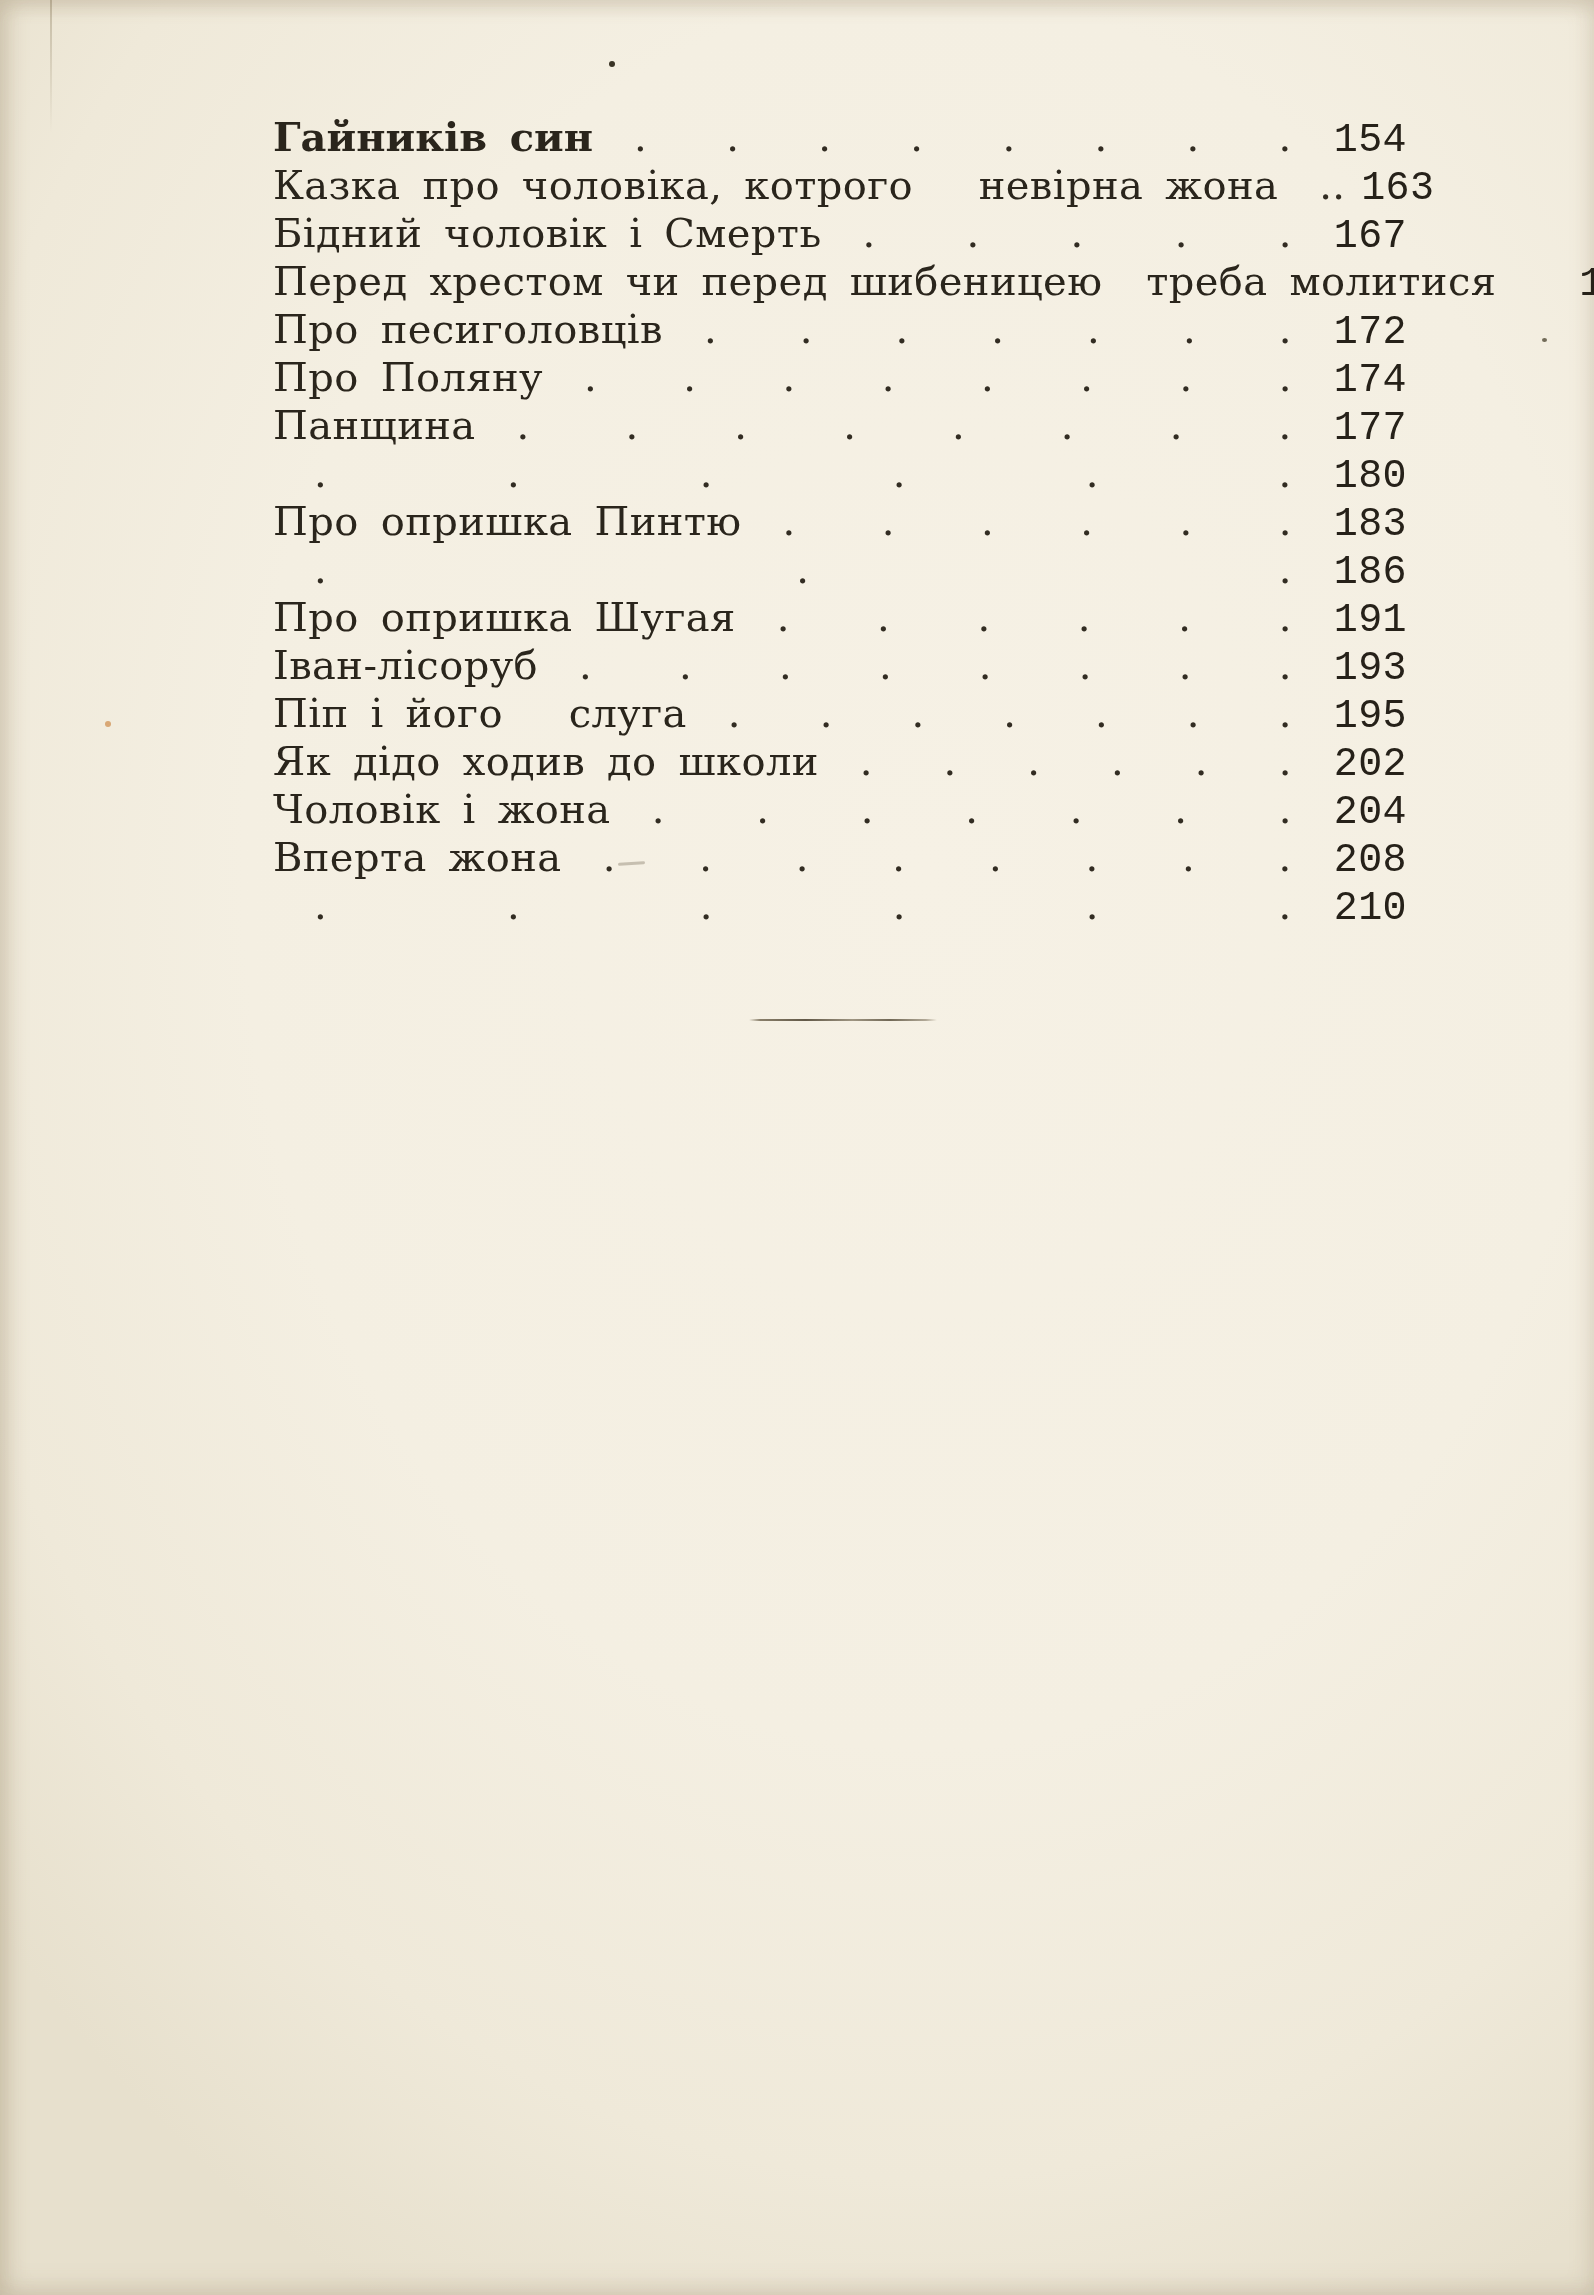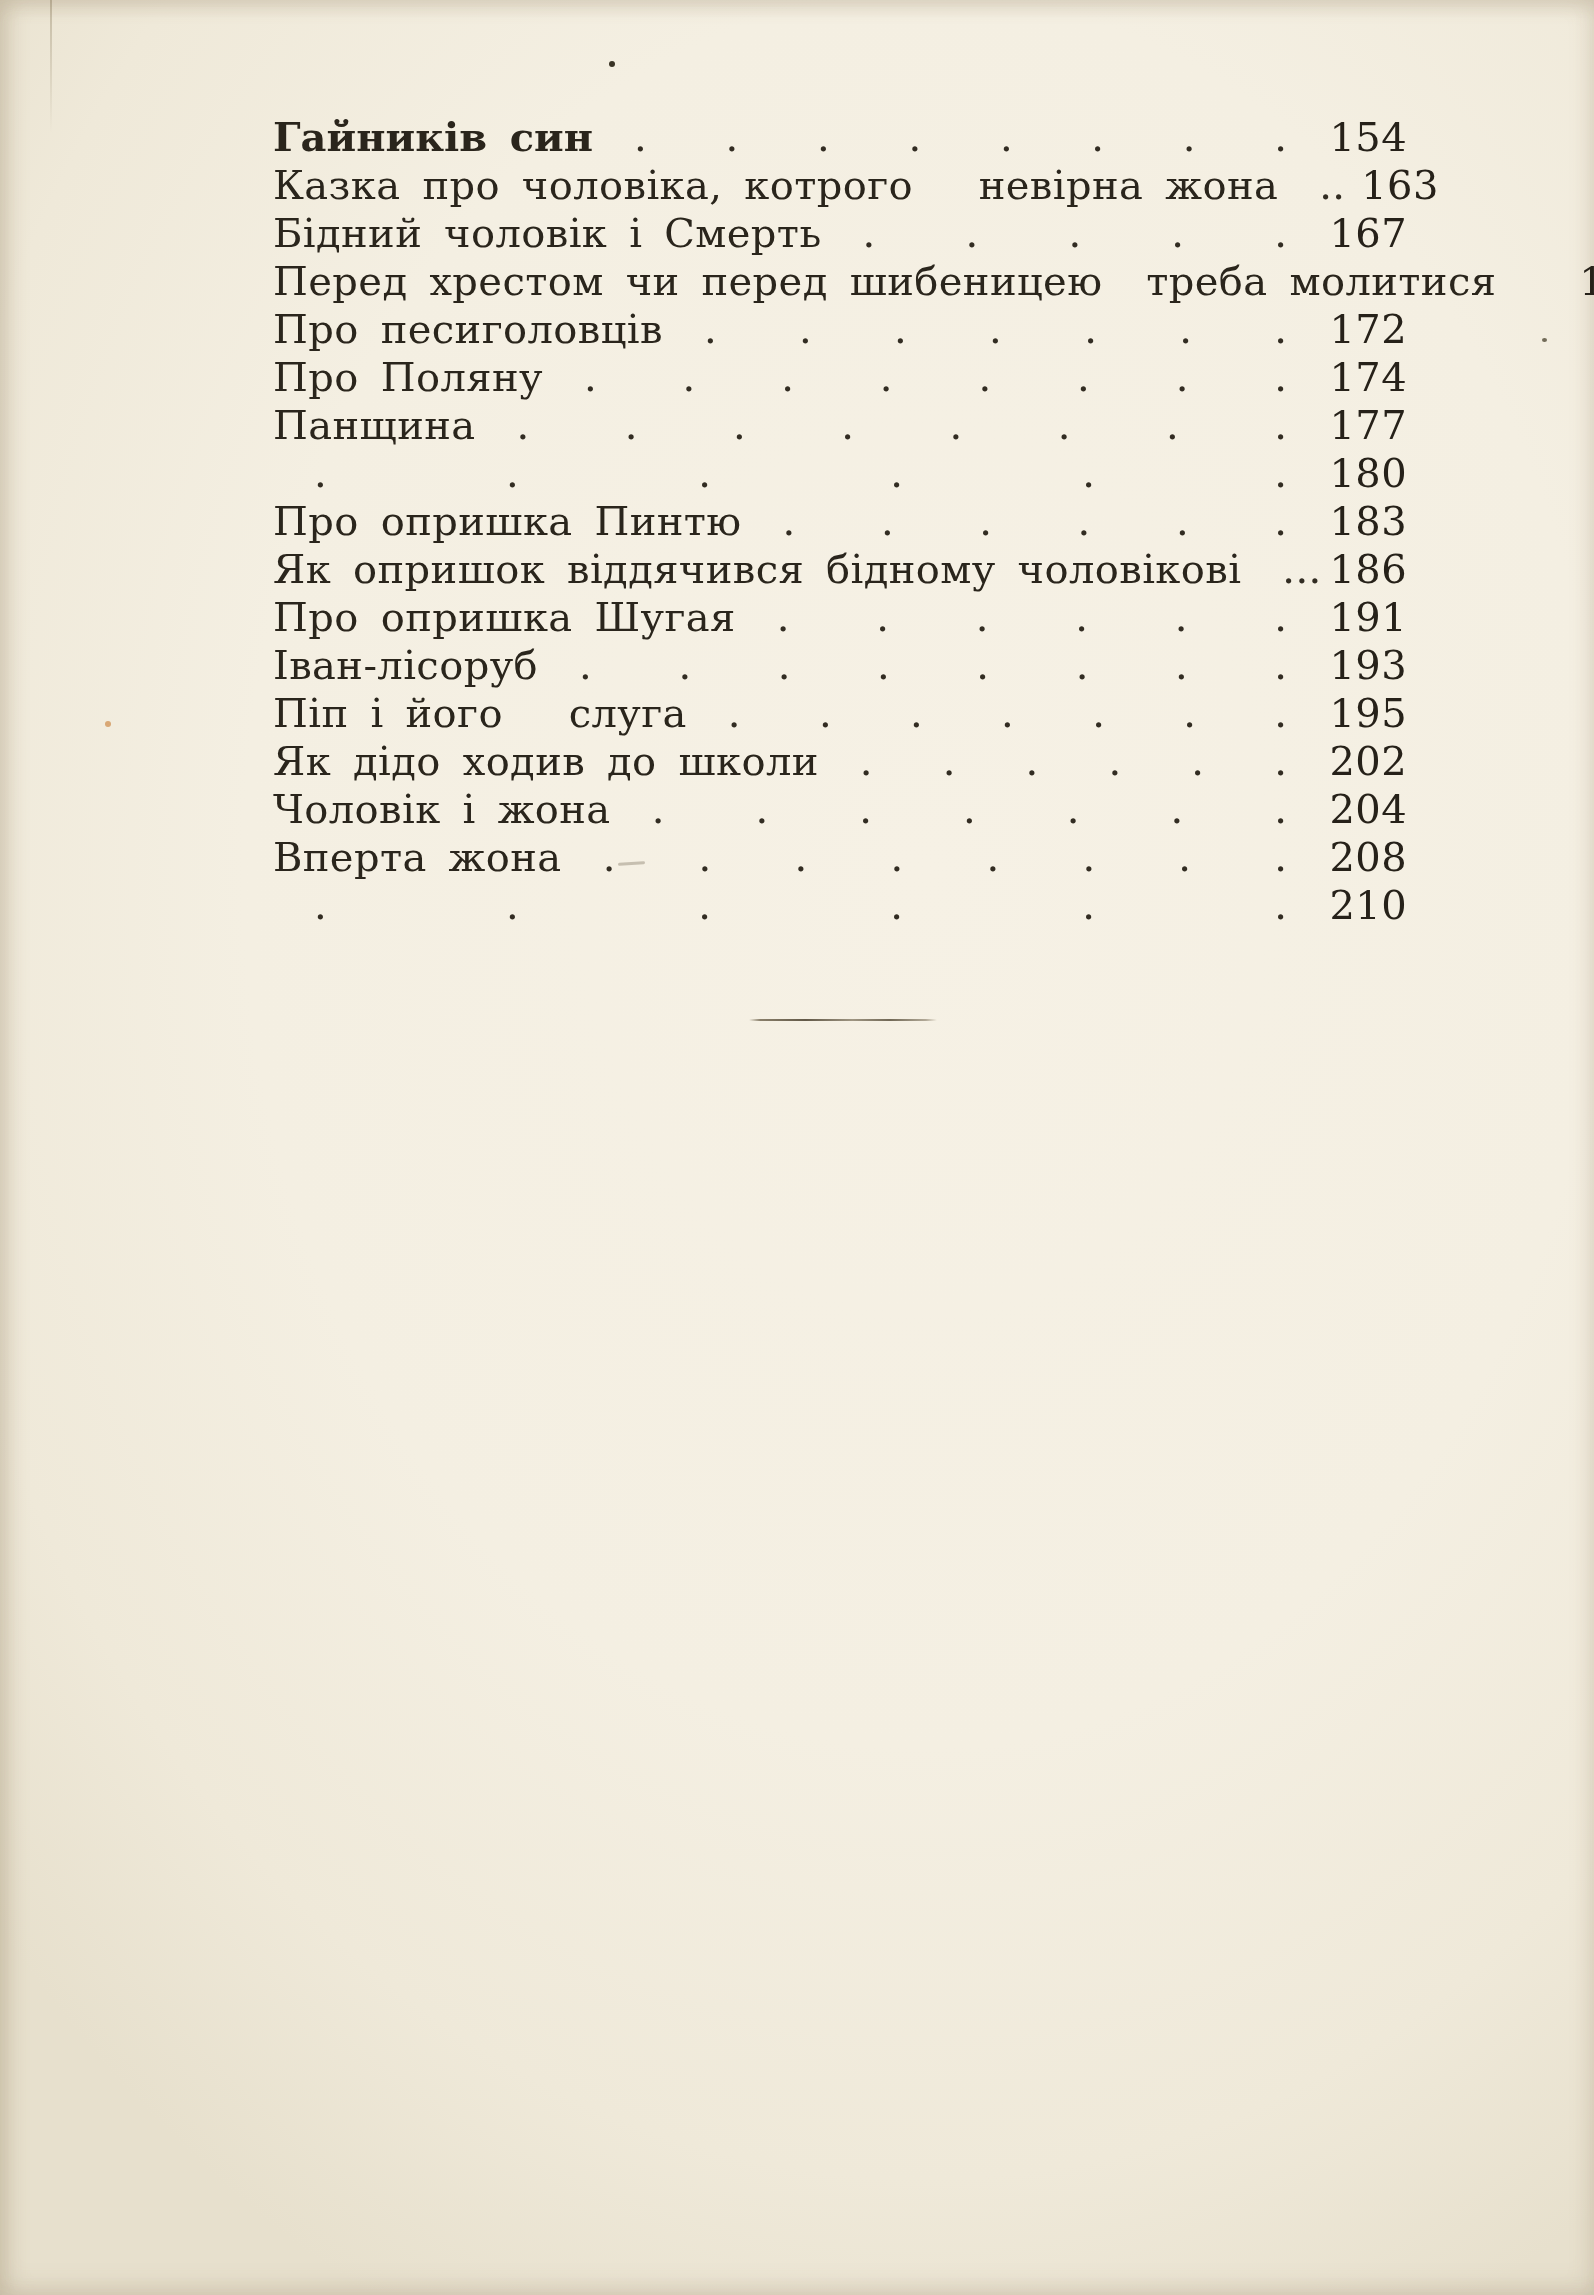--- a/index.html
+++ b/index.html
@@ -25,21 +25,21 @@
     letter-spacing:0.4px;word-spacing:8.8px;
   }
   .row{display:flex;align-items:baseline;height:48px;}
   .row .title{white-space:pre;flex:0 0 auto;}
   .row.bold .title{font-weight:bold;letter-spacing:0;}
   .row .leader{
     flex:1 1 auto;display:flex;justify-content:space-between;
     padding:0 42px 0 41px;overflow:hidden;color:#322c22;
   }
   .row .leader i{font-style:normal;}
-  .row .num{flex:0 0 auto;min-width:71px;text-align:right;color:#262119;}
+  .row .num{flex:0 0 auto;min-width:71px;text-align:right;color:#262119;font-family:Liberation Mono, monospace;}
   .divider{
     position:absolute;left:749px;top:1019px;width:188px;height:1.8px;
     background:linear-gradient(90deg,
       rgba(100,88,64,0) 0%, rgba(100,88,64,.75) 6%, rgba(72,62,44,.85) 30%,
       rgba(100,88,64,.6) 55%, rgba(80,70,50,.8) 75%, rgba(110,98,74,.5) 94%, rgba(110,98,74,0) 100%);
     border-radius:0.9px;
   }
   .speck{position:absolute;border-radius:50%;}
   .speck-top{left:609px;top:61px;width:6.2px;height:6.2px;background:#3a3426;}
   .speck-right{left:1542px;top:338px;width:5.3px;height:4.4px;background:#5a5440;opacity:.85;}
@@ -156,21 +156,20 @@
           <i>.</i>
           <i>.</i>
           <i>.</i>
           <i>.</i>
           <i>.</i>
           <i>.</i>
         </span>
     <span class="num">183</span>
   </div>
       <div class="row">
-    <span class="title">Як опришок віддячився бідному чоловікові</span>
     <span class="leader">
           <i>.</i>
           <i>.</i>
           <i>.</i>
         </span>
     <span class="num">186</span>
   </div>
       <div class="row">
     <span class="title">Про опришка Шугая</span>
     <span class="leader">

